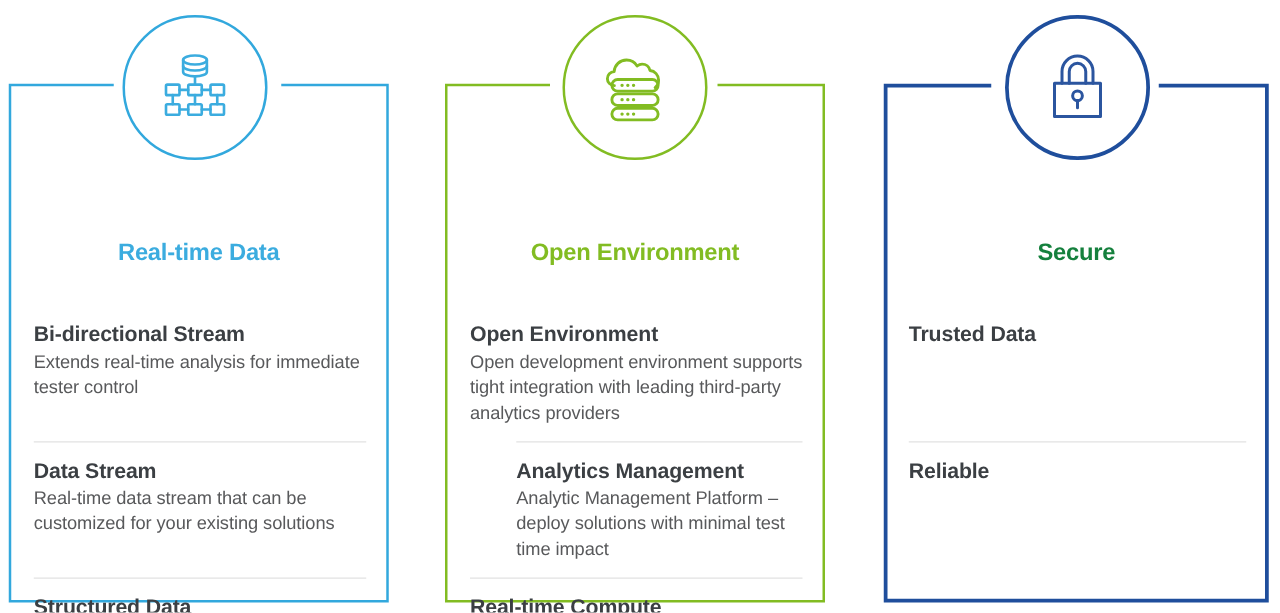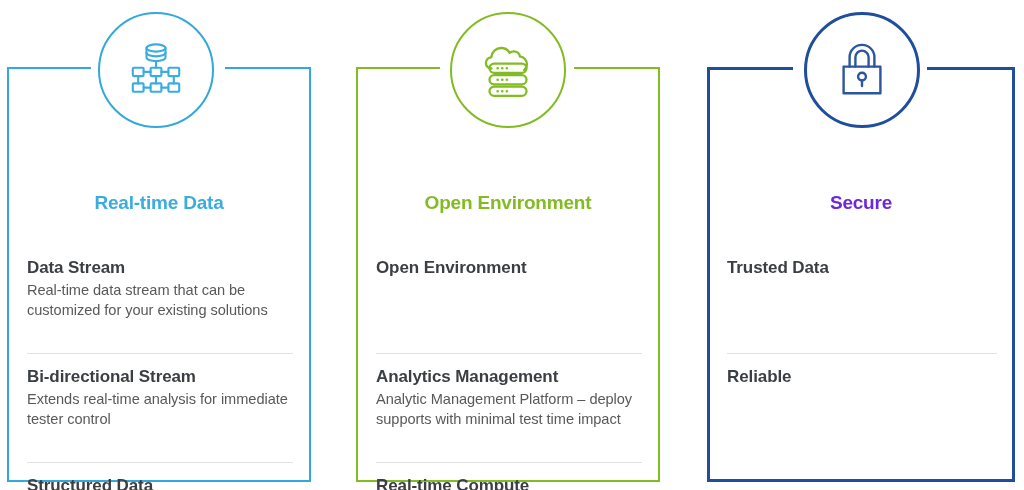--- a/index.html
+++ b/index.html
@@ -67,21 +67,21 @@
     top:126px;
     width:100%;
     text-align:center;
     font-size:19px;
     font-weight:bold;
     letter-spacing:-.2px;
     line-height:1;
   }
   .t1{left:0;color:#3bacdf;}
   .t2{left:0;color:#82bc22;}
-  .t3{left:0;color:#6d28d9;}
+  .t3{left:0;color:#15803d;}
 
   
   .items{
     position:absolute;
     left:0;right:0;
     top:178px;
     padding:0 18px 0 20px;
     box-sizing:border-box;
   }
   .item{padding-top:12px;padding-bottom:10px;}
@@ -99,60 +99,61 @@
     color:#58595b;
     line-height:1.40;
     margin:0;
     letter-spacing:-.05px;
   }
 
   
   .card-1 .item:nth-child(1){height:86px;}
   .card-1 .item:nth-child(2){height:86px;}
   .card-2 .item:nth-child(1){height:86px;}
-  .card-2 .item:nth-child(2){height:86px;}
+  .card-2 .item:nth-child(2){height:86px;margin-left:37px;}
   .card-3 .item:nth-child(1){height:86px;}
   .card-3 .item:nth-child(2){height:86px;}
 </style>
 </head>
 <body>
 
 <div class="board">
 
   <div class="card card-1">
     <div class="frame"></div>
     <div class="notch"></div>
     <div class="card-title t1">Real-time Data</div>
     <div class="items">
       <div class="item">
+        <p class="item-title">Bi-directional Stream</p>
+        <p class="item-desc">Extends real-time analysis for immediate tester control</p>
+      </div>
+      <div class="item">
         <p class="item-title">Data Stream</p>
         <p class="item-desc">Real-time data stream that can be customized for your existing solutions</p>
-      </div>
-      <div class="item">
-        <p class="item-title">Bi-directional Stream</p>
-        <p class="item-desc">Extends real-time analysis for immediate tester control</p>
       </div>
       <div class="item">
         <p class="item-title">Structured Data</p>
 
       </div>
     </div>
   </div>
 
   <div class="card card-2">
     <div class="frame"></div>
     <div class="notch"></div>
     <div class="card-title t2">Open Environment</div>
     <div class="items">
       <div class="item">
         <p class="item-title">Open Environment</p>
+        <p class="item-desc">Open development environment supports tight integration with leading third-party analytics providers</p>
       </div>
       <div class="item">
         <p class="item-title">Analytics Management</p>
-        <p class="item-desc">Analytic Management Platform – deploy supports with minimal test time impact</p>
+        <p class="item-desc">Analytic Management Platform – deploy solutions with minimal test time impact</p>
       </div>
       <div class="item">
         <p class="item-title">Real-time Compute</p>
 
       </div>
     </div>
   </div>
 
   <div class="card card-3">
     <div class="frame"></div>

